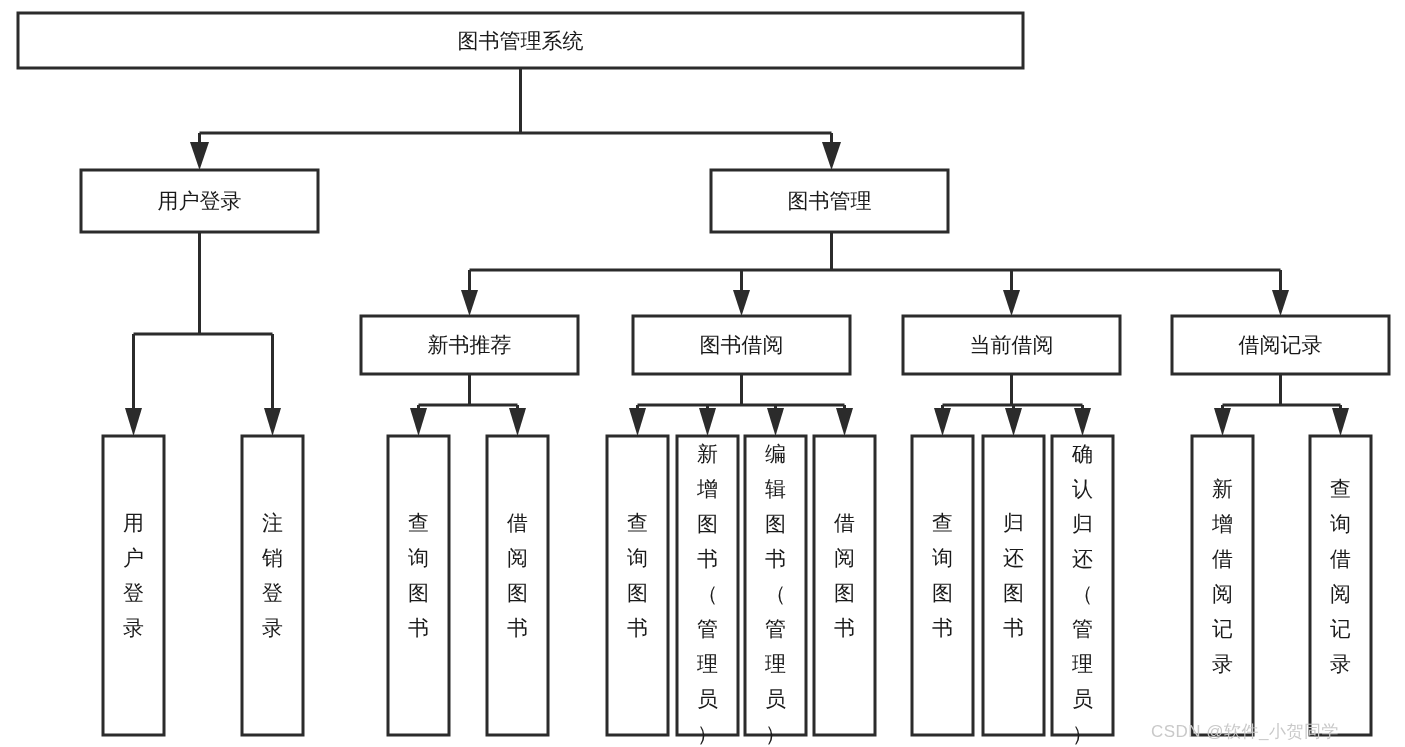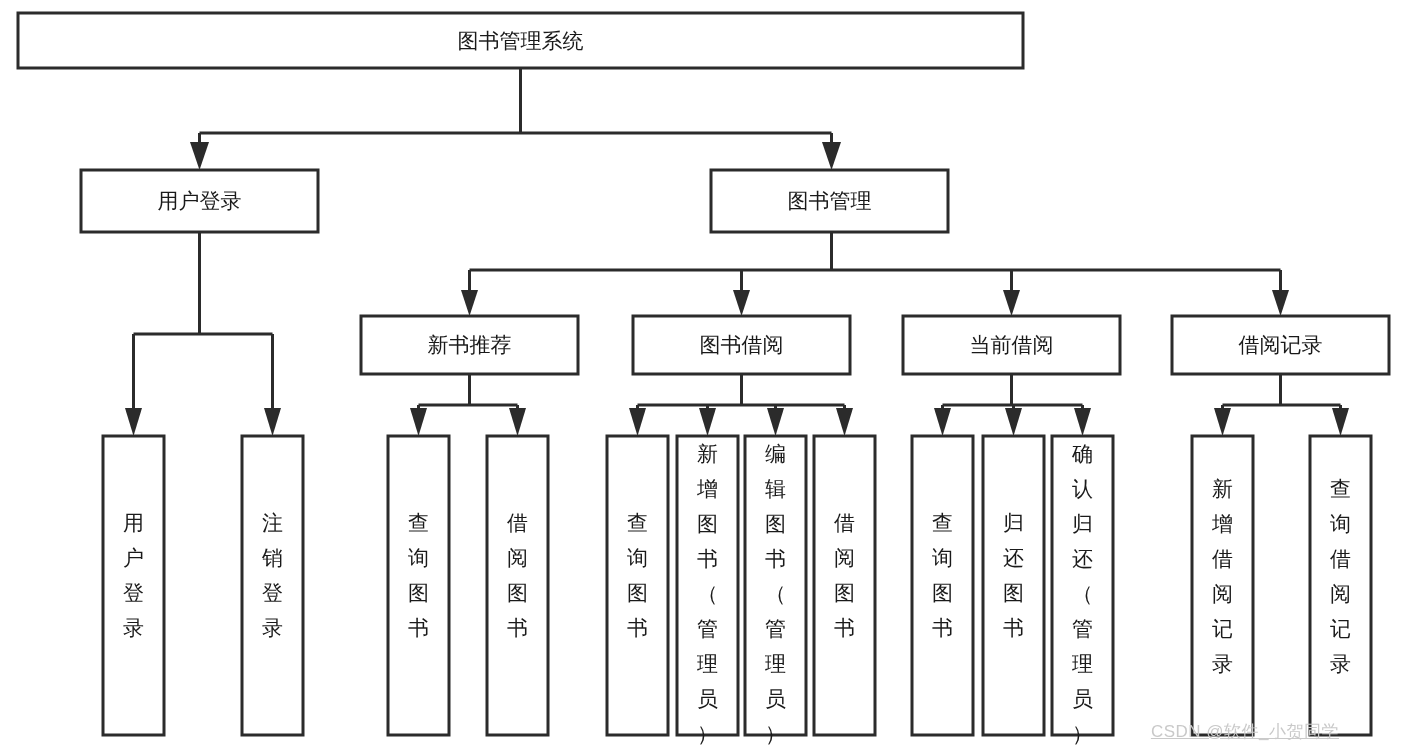--- a/index.html
+++ b/index.html
@@ -59,21 +59,20 @@
   .watermark {
     position: absolute;
     right: 8px;
     bottom: 4px;
     font-family: "Liberation Sans", "DejaVu Sans", sans-serif;
     font-size: 17px;
     color: #c9c9c9;
     letter-spacing: 0.5px;
     white-space: nowrap;
     user-select: none;
-    text-decoration: underline;
   }
 </style>
 </head>
 <body>
 
 <div id="diagram-root">
 
   <svg id="flow" viewBox="0 0 1405 747">
 
     <g>

